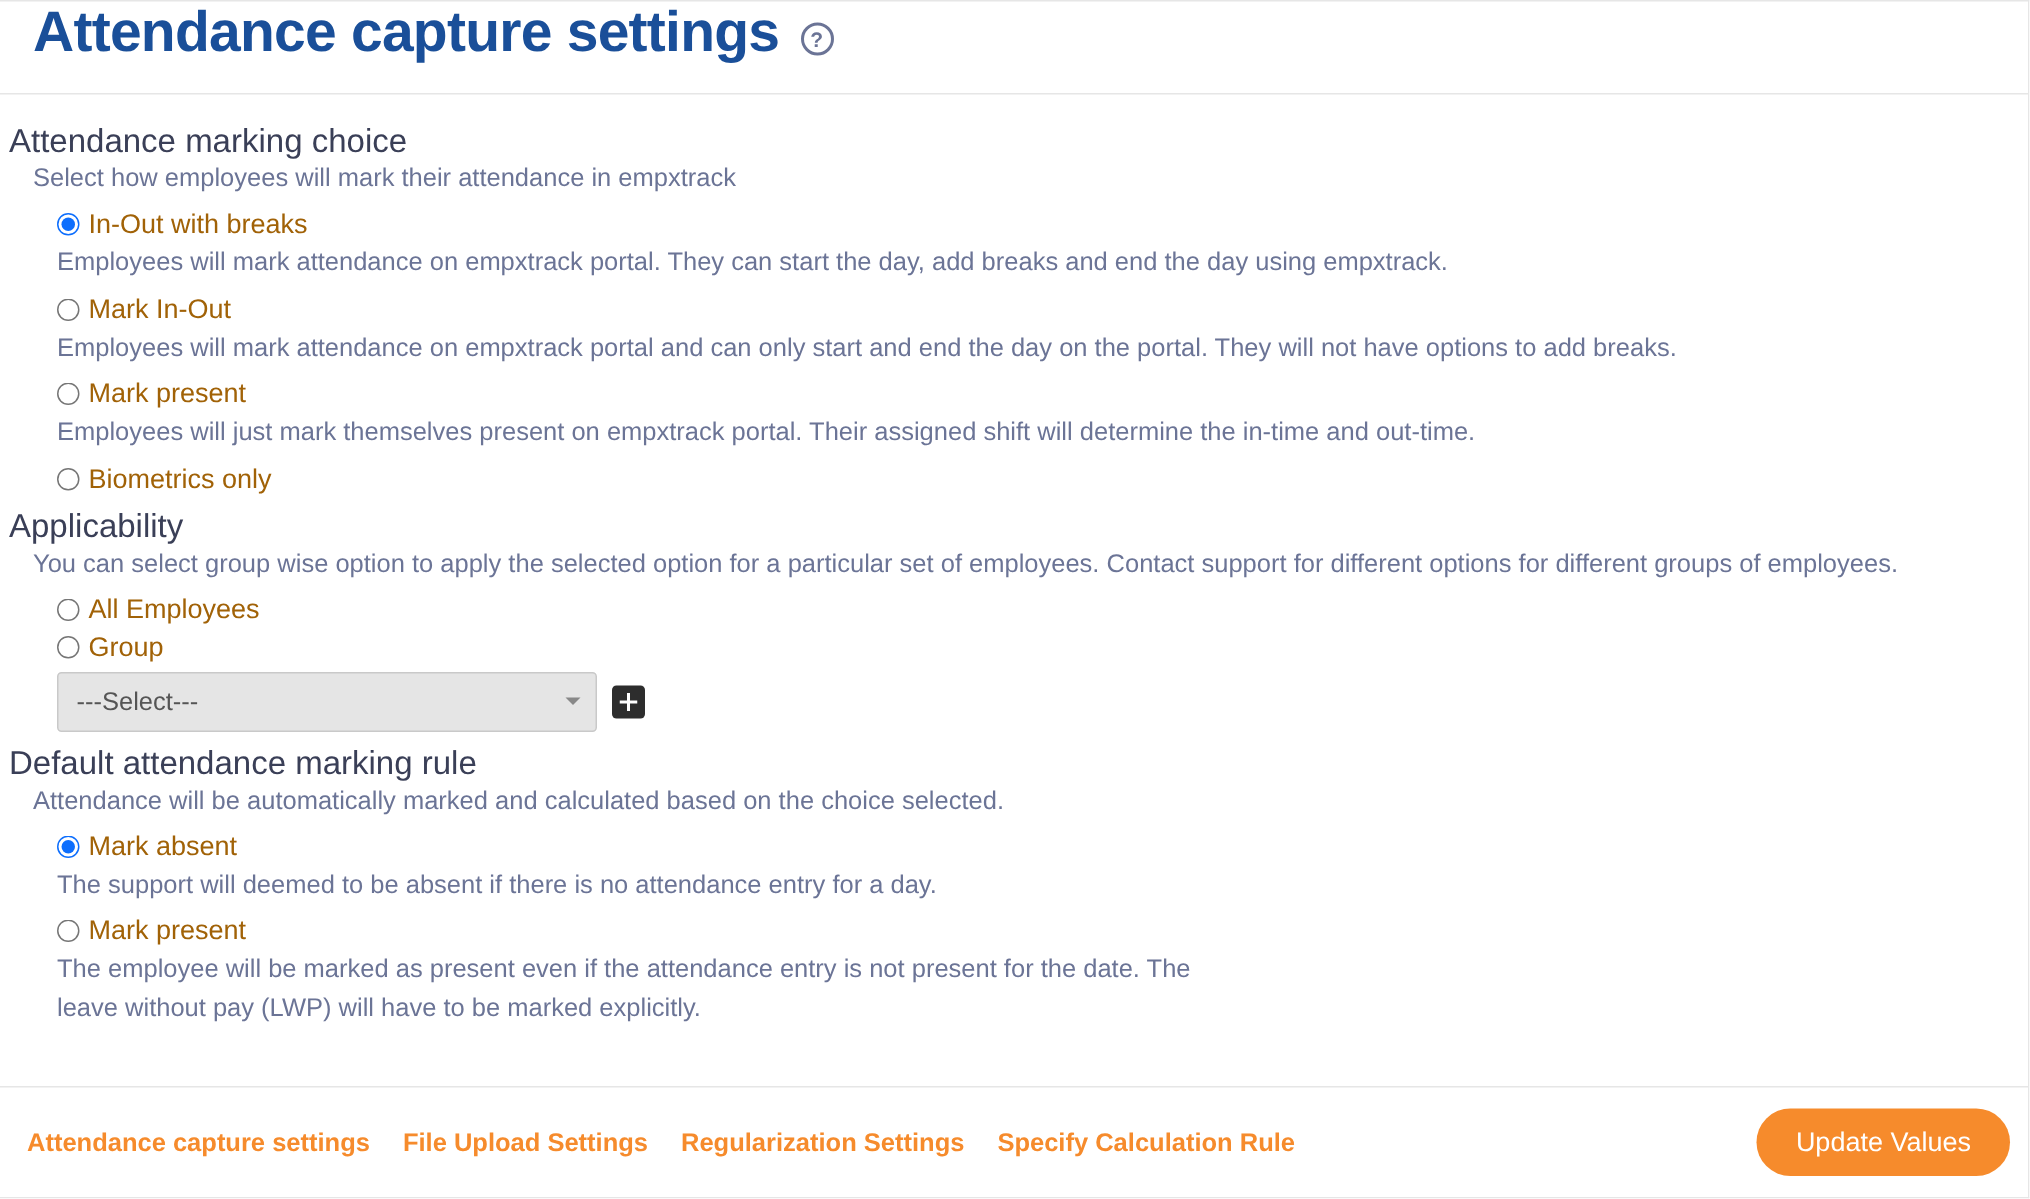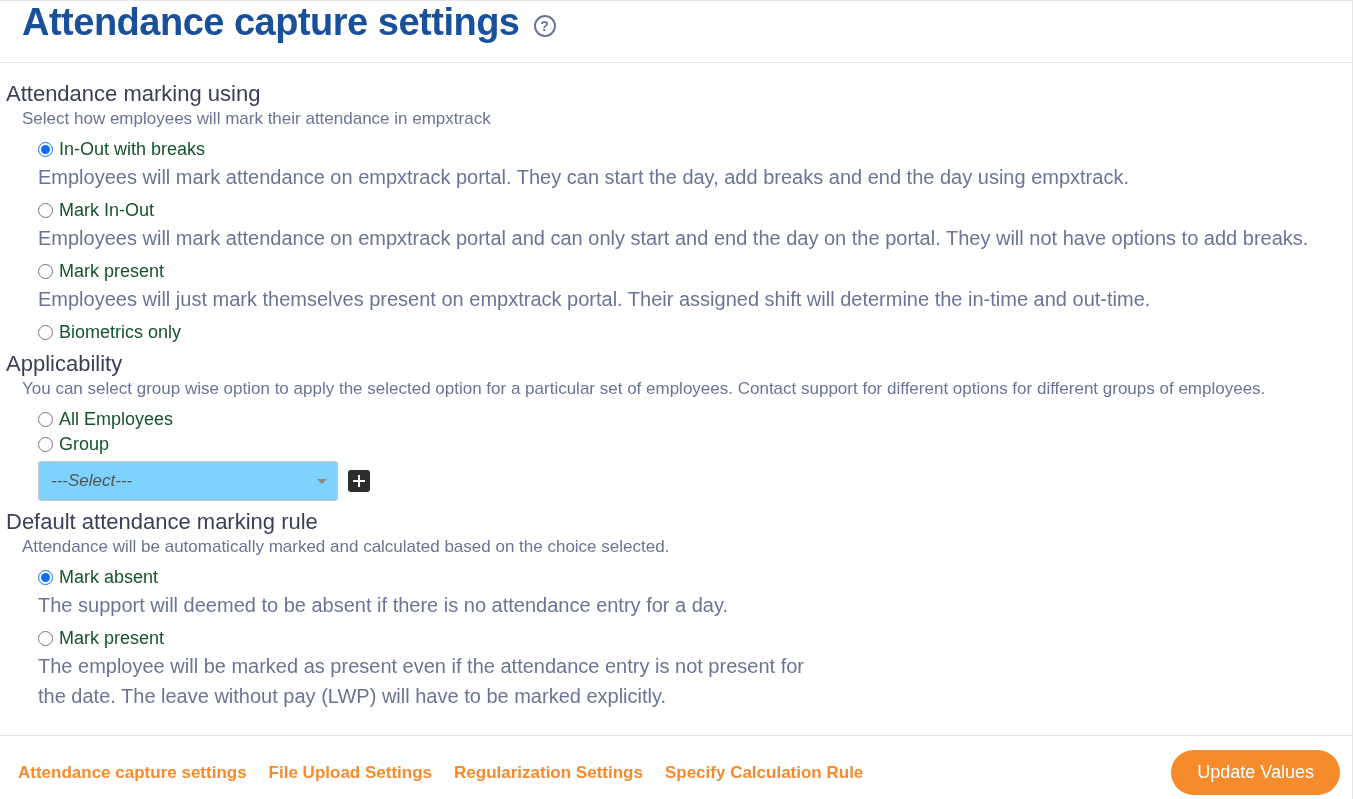--- a/index.html
+++ b/index.html
@@ -69,54 +69,53 @@
     margin-bottom: 8px;
     padding-right: 20px;
   }
   .opt-head {
     display: flex;
     align-items: center;
     gap: 6px;
   }
   .opt-label {
     font-size: 18px;
-    color: #14532d;
+    color: #a16207;
   }
   .opt-desc {
-    font-size: 20px;
+    font-size: 17px;
     color: #6b7496;
     line-height: 1.5;
     margin-top: 2px;
   }
   input[type="radio"] {
     width: 15px;
     height: 15px;
     accent-color: #0d6efd;
     margin: 0;
   }
   .select-wrap {
     display: flex;
     align-items: center;
     gap: 10px;
     margin-top: 6px;
   }
   .fake-select {
-    width: 300px;
+    width: 360px;
     height: 40px;
     border: 1px solid #c9c9c9;
     border-radius: 3px;
     display: flex;
     align-items: center;
     justify-content: space-between;
     padding: 0 10px 0 12px;
     font-size: 17px;
     color: #555;
-    background: #7dd3fc;
-    cursor: pointer;
-    font-style: italic;
+    background: #e5e5e5;
+    cursor: pointer;
   }
   .fake-select .caret {
     width: 0; height: 0;
     border-left: 5px solid transparent;
     border-right: 5px solid transparent;
     border-top: 5px solid #888;
   }
   .plus-btn {
     width: 22px;
     height: 22px;
@@ -171,21 +170,21 @@
 
 <div class="page">
   <div class="header">
     <h1>Attendance capture settings</h1>
     <span class="help-icon">?</span>
   </div>
 
   <div class="content content-scroll">
 
     <div>
-      <div class="section-title">Attendance marking using</div>
+      <div class="section-title">Attendance marking choice</div>
       <div class="section-sub">Select how employees will mark their attendance in empxtrack</div>
       <div class="options">
         <div class="opt">
           <div class="opt-head">
             <input type="radio" name="marking" checked="" style="">
             <span class="opt-label">In-Out with breaks</span>
           </div>
           <div class="opt-desc">Employees will mark attendance on empxtrack portal. They can start the day, add breaks and end the day using empxtrack.</div>
         </div>
         <div class="opt">

